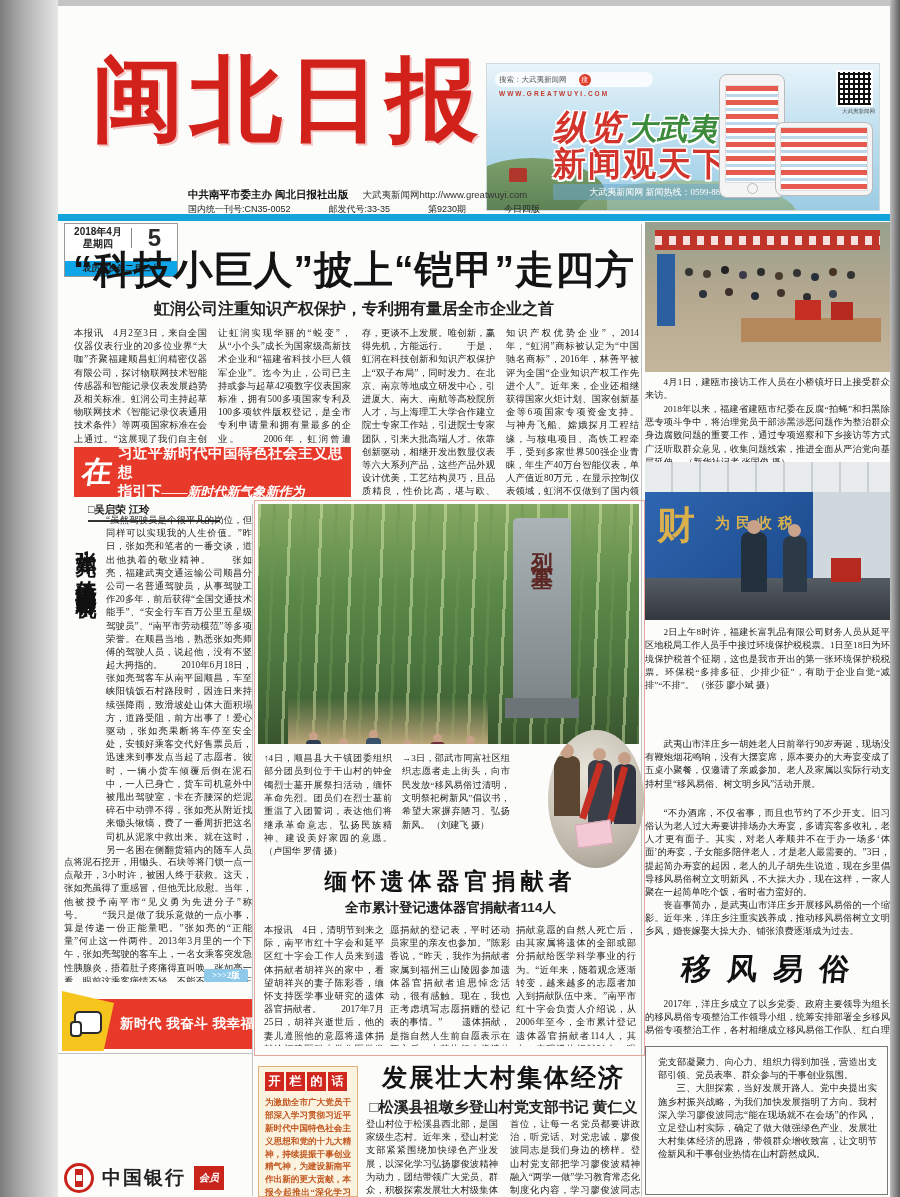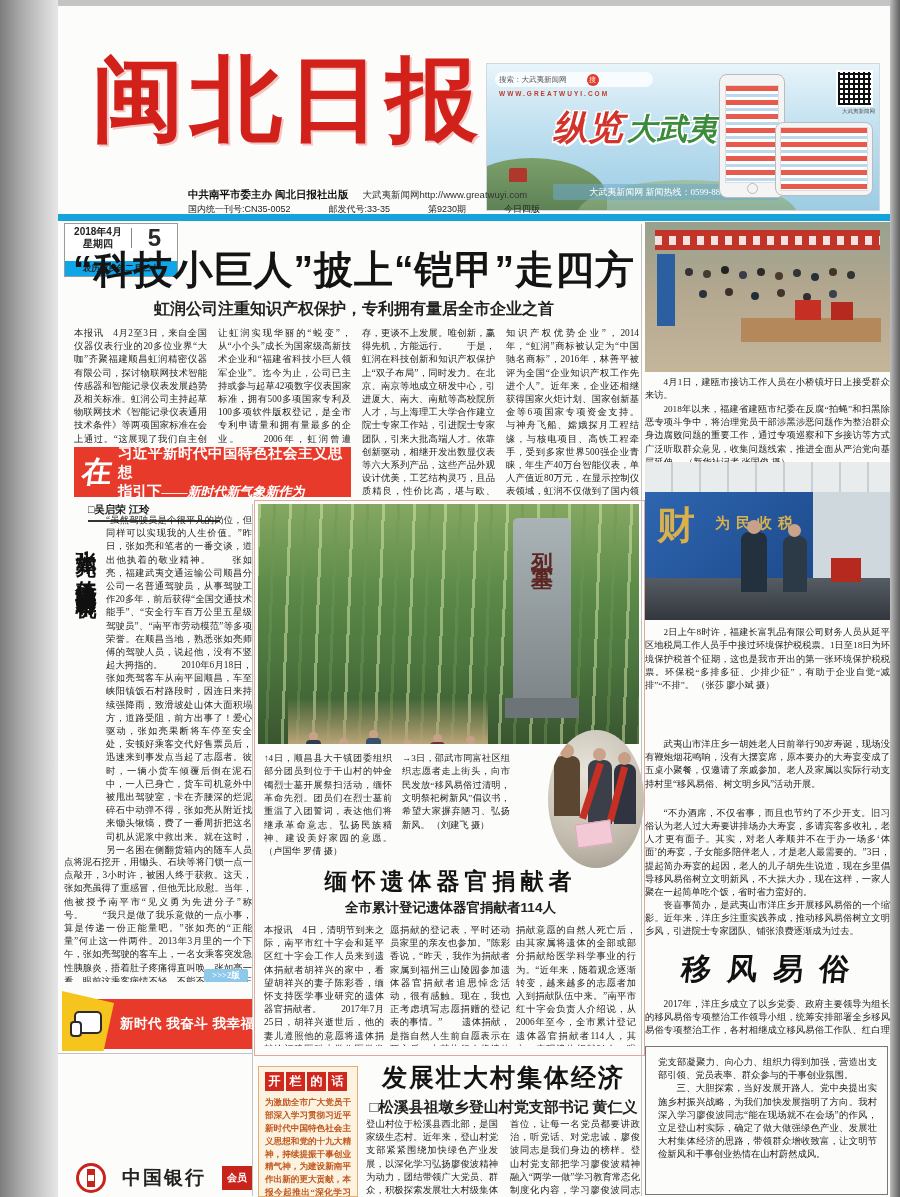--- a/index.html
+++ b/index.html
@@ -18,21 +18,21 @@
   .cap p{margin:0;}
   
   .logo{font-size:92px;font-weight:900;color:#d2201a;letter-spacing:6px;line-height:1.1;
         text-shadow:2px 2px 0 rgba(210,32,26,.25);}
   .blueband{background:#14a3da;}
   .datebox{border:1px solid #9a9a9a;margin-top:40px;}
   .daterow1{display:flex;align-items:center;background:#fff;height:27px;}
   .daterow2{background:#0ea5e9;height:15px;font-size:8.5px;text-align:center;line-height:15px;color:#222;font-weight:bold;}
   
   .adb{background:linear-gradient(180deg,#e8f4fa 0%,#bfe0f0 45%,#9ccce4 100%);border:1px solid #cfd8dc;overflow:hidden;}
-  .pill{background:rgba(255,255,255,.8);border-radius:8px;font-size:7.5px;color:#555;line-height:15px;padding:0 4px;display:flex;align-items:center;gap:20px;}
+  .pill{background:rgba(255,255,255,.8);border-radius:8px;font-size:7.5px;color:#555;line-height:15px;padding:0 4px;display:flex;align-items:center;gap:12px;}
   .pillbtn{width:12px;height:12px;border-radius:50%;background:#e03c2a;color:#fff;font-size:7px;line-height:12px;text-align:center;}
   .outline{text-shadow:1.5px 1.5px 0 #fff,-1.5px -1.5px 0 #fff,1.5px -1.5px 0 #fff,-1.5px 1.5px 0 #fff,0 1.5px 0 #fff,0 -1.5px 0 #fff;}
   .mtn{position:absolute;border-radius:50% 50% 0 0;}
   .qr{background:
       repeating-linear-gradient(0deg,#111 0 2px,transparent 2px 5px),
       repeating-linear-gradient(90deg,#111 0 2px,#fff 2px 5px);}
   .phone{background:#f4f4f4;border:1px solid #bbb;border-radius:8px;}
   .screenrows{background:repeating-linear-gradient(180deg,#e65b4d 0 5px,#fff 5px 8px,#bcd8ea 8px 11px,#fff 11px 14px);}
   
   .redban{background:#e73a2b;color:#fff;}
@@ -62,20 +62,21 @@
       <div class="abs" style="left:22px;bottom:28px;width:18px;height:14px;background:#b0372c;border-radius:2px 2px 0 0;"></div>
       <div class="abs pill" style="left:8px;top:8px;width:150px;height:15px;">
         <span>搜索：大武夷新闻网</span>
         <span class="pillbtn">搜</span>
       </div>
       <div class="abs hs" style="left:12px;top:26px;font-size:6.5px;letter-spacing:2px;color:#c0392b;font-weight:bold;">WWW.GREATWUYI.COM</div>
       <div class="abs" style="left:66px;top:40px;white-space:nowrap;">
         <span class="hs outline" style="font-size:35px;font-weight:900;color:#d2332a;font-style:italic;">纵览</span>
         <span class="outline" style="font-size:30px;font-weight:900;color:#3c8a3c;font-style:italic;">大武夷</span>
       </div>
+      <div class="abs hs outline" style="left:66px;top:78px;font-size:33px;font-weight:900;color:#d2332a;letter-spacing:2px;">新闻观天下</div>
       <div class="abs" style="left:66px;top:120px;width:226px;height:16px;background:rgba(110,170,205,.55);border-radius:2px;color:#fff;font-size:9px;line-height:16px;text-align:center;">大武夷新闻网 新闻热线：0599-8868501</div>
       <div class="abs phone" style="left:232px;top:10px;width:64px;height:122px;">
         <div class="abs screenrows" style="left:5px;top:10px;right:5px;bottom:14px;border:1px solid #ddd;"></div>
         <div class="abs" style="left:27px;bottom:3px;width:9px;height:9px;border:1px solid #bbb;border-radius:50%;"></div>
       </div>
       <div class="abs phone" style="left:288px;top:58px;width:96px;height:72px;">
         <div class="abs screenrows" style="left:4px;top:4px;right:4px;bottom:4px;border:1px solid #ddd;"></div>
       </div>
       <div class="abs qr" style="right:6px;top:6px;width:33px;height:33px;border:2px solid #fff;"></div>
       <div class="abs" style="right:4px;top:44px;font-size:5.5px;color:#555;">大武夷新闻网</div>
@@ -149,27 +150,27 @@
       <div class="abs" style="left:-2px;top:-8px;width:52px;height:60px;background:#f6c51d;clip-path:polygon(0 0,100% 20%,80% 100%,0 100%);">
         <div class="abs" style="left:12px;top:20px;width:24px;height:19px;background:#fff;border:2px solid #2b2b2b;border-radius:5px;"></div>
         <div class="abs" style="left:8px;top:30px;width:8px;height:12px;background:#fff;border:2px solid #2b2b2b;border-radius:4px;"></div>
       </div>
       <div class="hs" style="margin-left:56px;line-height:50px;font-size:13.5px;font-weight:900;letter-spacing:.5px;white-space:nowrap;">新时代 我奋斗 我幸福</div>
     </div>
 
     <div class="abs hline" style="left:0;top:1047px;width:194px;"></div>
 
 
-    <div class="abs" style="left:6px;top:1152px;width:188px;height:39px;display:flex;align-items:center;gap:16px;overflow:hidden;justify-content:flex-end;">
+    <div class="abs" style="left:6px;top:1152px;width:188px;height:39px;display:flex;align-items:center;gap:8px;overflow:hidden;">
       <div style="width:24px;height:24px;border:3px solid #c8241c;border-radius:50%;position:relative;background:#fff;flex:0 0 auto;">
         <div style="position:absolute;left:8px;top:3px;width:8px;height:18px;background:#c8241c;"></div>
         <div style="position:absolute;left:9px;top:9px;width:6px;height:6px;background:#fff;"></div>
       </div>
       <div style="font-size:19px;font-weight:900;letter-spacing:2px;color:#222;white-space:nowrap;">中国银行</div>
-      <div style="width:30px;height:24px;background:#c8241c;color:#fff;font-size:10px;font-weight:bold;text-align:center;line-height:24px;flex:0 0 auto;">会员</div>
+      <div style="width:30px;height:24px;background:#c8241c;color:#fff;font-size:10px;font-weight:bold;text-align:center;line-height:24px;flex:0 0 auto;font-style:italic;">会员</div>
     </div>
 
     <div class="abs" style="left:196px;top:494px;width:389px;height:554px;border:1px solid #e4a79b;"></div>
 
     <div class="abs ph" style="left:200px;top:498px;width:381px;height:240px;background:linear-gradient(180deg,#85a862 0%,#5d8a49 35%,#4c763f 65%,#39552f 100%);">
       <div class="abs" style="left:0;top:0;right:0;bottom:0;background:repeating-linear-gradient(92deg,rgba(215,233,173,.5) 0 3px,transparent 3px 15px,rgba(110,150,85,.45) 15px 18px,transparent 18px 31px);"></div>
       <div class="abs" style="left:30px;bottom:0;width:200px;height:46px;background:linear-gradient(180deg,rgba(190,170,120,.0),#b9a678);"></div>
       <div class="abs" style="right:68px;top:14px;width:58px;height:182px;background:linear-gradient(180deg,#aab3b6,#7e8689);border-radius:5px 5px 0 0;text-align:center;">
         <div style="display:inline-block;margin-top:16px;writing-mode:vertical-lr;font-size:22px;font-weight:900;color:#5c2622;letter-spacing:8px;">烈士墓</div>
       </div>
@@ -274,21 +275,21 @@
       <div class="abs" style="left:186px;top:96px;width:30px;height:24px;background:#b5291f;"></div>
     </div>
     <div class="abs cap" style="left:587px;top:620px;width:245px;height:104px;">
       <p style="text-indent:2em;">2日上午8时许，福建长富乳品有限公司财务人员从延平区地税局工作人员手中接过环境保护税税票。1日至18日为环境保护税首个征期，这也是我市开出的第一张环境保护税税票。环保税“多排多征、少排少征”，有助于企业自觉“减排”“不排”。 （张莎 廖小斌 摄）</p>
     </div>
 
     <div class="abs" style="left:587px;top:732px;width:245px;height:300px;overflow:hidden;">
       <div class="txt" style="width:245px;">
         <p style="text-indent:2em;">武夷山市洋庄乡一胡姓老人日前举行90岁寿诞，现场没有鞭炮烟花鸣响，没有大摆宴席，原本要办的大寿宴变成了五桌小聚餐，仅邀请了亲戚参加。老人及家属以实际行动支持村里“移风易俗、树文明乡风”活动开展。</p>
         <p style="text-indent:2em;margin-top:16px;">“不办酒席，不仅省事，而且也节约了不少开支。旧习俗认为老人过大寿要讲排场办大寿宴，多请宾客多收礼，老人才更有面子。其实，对老人孝顺并不在于办一场多‘体面’的寿宴，子女能多陪伴老人，才是老人最需要的。”3日，提起简办寿宴的起因，老人的儿子胡先生说道，现在乡里倡导移风易俗树立文明新风，不大操大办，现在这样，一家人聚在一起简单吃个饭，省时省力蛮好的。</p>
-        <p style="text-indent:2em;">丧喜事简办，是武夷山市洋庄乡开展移风易俗的一个缩影。近年来，洋庄乡注重实践养成，推动移风易俗树立文明乡风，引进院士专家团队、铺张浪费逐渐成为过去。</p>
+        <p style="text-indent:2em;">丧喜事简办，是武夷山市洋庄乡开展移风易俗的一个缩影。近年来，洋庄乡注重实践养成，推动移风易俗树立文明乡风，婚丧嫁娶大操大办、铺张浪费逐渐成为过去。</p>
       </div>
       <div style="text-align:center;font-size:30px;font-weight:900;letter-spacing:16px;margin:10px 0 8px 12px;color:#111;transform:skewX(-6deg);">移风易俗</div>
       <div class="txt" style="width:245px;">
         <p style="text-indent:2em;">2017年，洋庄乡成立了以乡党委、政府主要领导为组长的移风易俗专项整治工作领导小组，统筹安排部署全乡移风易俗专项整治工作，各村相继成立移风易俗工作队、红白理事会和禁赌协会，全乡558名党员都签订移风易俗树新风承诺书。同时，利用微信、短信、网络，通过宣传栏、张贴标语等形式，积极宣传移风易俗有关政策规定。</p>
 
       </div>
     </div>
 
     <div class="abs" style="left:587px;top:1040px;width:243px;height:149px;border:1px solid #777;box-sizing:border-box;padding:9px 12px;overflow:hidden;">
       <div class="txt" style="width:219px;">

